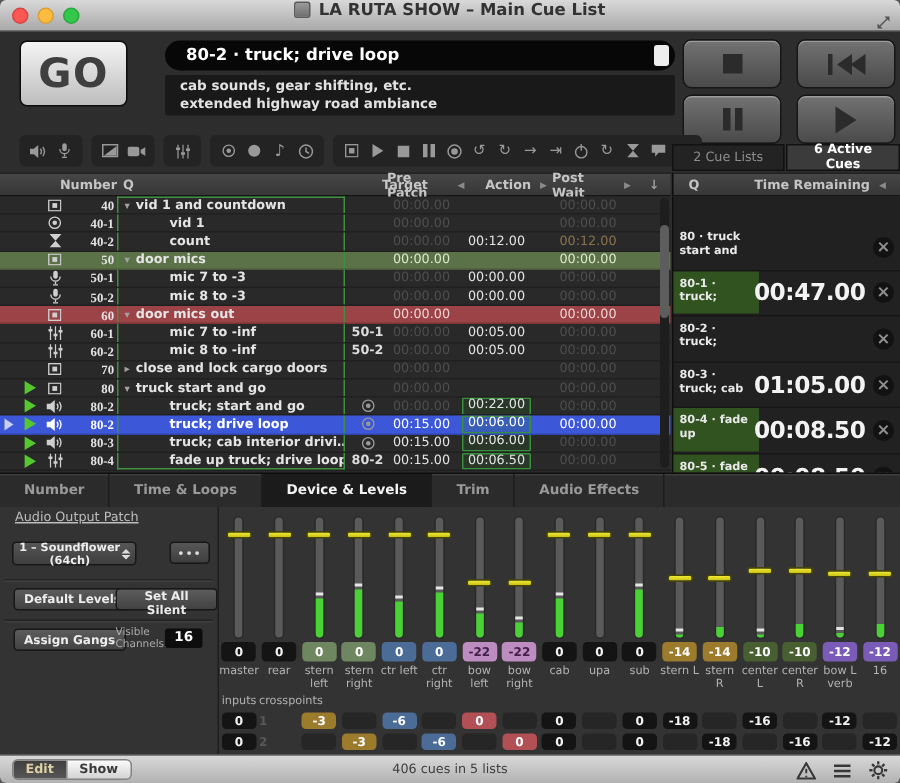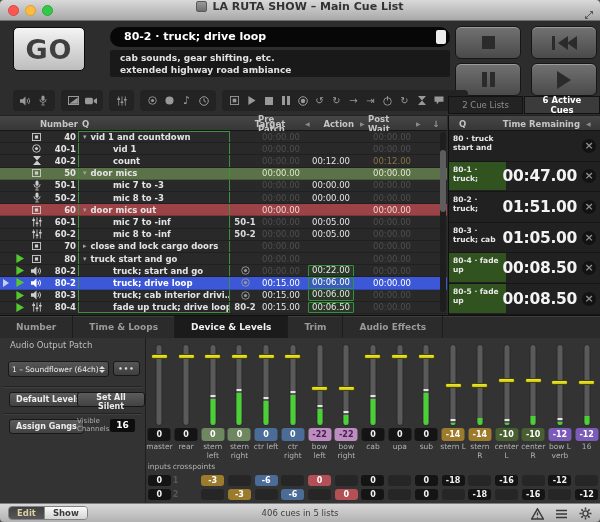--- a/index.html
+++ b/index.html
@@ -42,21 +42,21 @@
   .chev{font-size:6px;color:#8a8a8a;margin-left:3px;}
   #cue-rows{position:absolute;top:131px;left:0;width:447px;height:184px;background:#292929;}
   .cue-row{position:absolute;left:0;right:0;height:12.2px;border-bottom:1px solid rgba(0,0,0,.2);}
   .cue-row.green{background:#5b7148;}
   .cue-row.red{background:#9b4347;}
   .cue-row.sel{background:#3c58d8;}
   .cc{position:absolute;top:0;bottom:0;display:flex;align-items:center;font-size:8.5px;color:#e4e4e4;overflow:hidden;}
   .c-ph{left:0;width:11px;justify-content:center;}
   .c-play{left:12px;width:15px;justify-content:center;}
   .c-icon{left:28px;width:17px;justify-content:center;color:#cfcfcf;}
-  .c-num{left:45px;width:31px;justify-content:flex-end;font-weight:bold;}
+  .c-num{left:45px;width:31px;justify-content:flex-end;font-weight:bold;font-family:Liberation Serif, serif;}
   .c-q{left:78px;width:152px;padding:0 4px;border-left:1px solid #3f8f3f;border-right:1px solid #3f8f3f;font-weight:bold;white-space:nowrap;}
   .row-first .c-q{border-top:1px solid #3f8f3f;}
   .row-last .c-q{border-bottom:1px solid #3f8f3f;}
   .disc{color:#a2a2a2;margin-right:4px;font-size:7px;}
   .ind{margin-left:30px;}
   .c-target{left:232px;width:26px;justify-content:center;color:#dcdcdc;font-weight:bold;}
   .tgt-ic{color:#9a9a9a;display:flex;align-items:center;}
   .c-pre{left:258px;width:42px;justify-content:flex-end;}
   .c-action{left:303px;width:56px;justify-content:center;}
   .abox{border:1px solid #37913c;background:rgba(46,120,40,.18);padding:0 3px;border-radius:1px;line-height:9.5px;}
@@ -66,34 +66,34 @@
   .lite{color:#dddddd;}
   .cue-row.green .lite{color:#dde8cb;}
   .cue-row.red .lite{color:#f2d3d3;}
   .cue-row.sel .cc{color:#fff;}
   .ph-tri{width:0;height:0;border-left:6px solid #c6cfee;border-top:4px solid transparent;border-bottom:4px solid transparent;}
   .vscroll{position:absolute;left:440px;top:132px;width:6px;height:180px;background:#1e1e1e;border-radius:3px;}
   .vthumb{position:absolute;left:0;width:6px;top:18px;height:62px;background:#5d5d5d;border-radius:3px;}
 
   
   #active-panel{position:absolute;top:131px;left:448px;right:0;height:184px;background:#212121;border-left:1px solid #0f0f0f;}
-  .ac-row{position:absolute;left:0;right:0;height:30.6px;border-bottom:1px solid #161616;}
+  .ac-row{position:absolute;left:0;right:0;height:30.6px;border-bottom:1px solid #161616;margin-top:19px;}
   .ac-label{position:absolute;left:0;top:0;bottom:1px;width:57px;padding:3px 4px;font-size:7.5px;font-weight:bold;color:#e9e9e9;line-height:9px;}
   .ac-label.green{background:#30531f;}
   .ac-time{position:absolute;right:23px;top:50%;transform:translateY(-50%);font-size:15.5px;font-weight:bold;color:#f3f3f3;letter-spacing:-.3px;}
   .xbtn{position:absolute;right:4px;top:50%;transform:translateY(-50%);width:14px;height:14px;border-radius:50%;background:#121212;color:#909090;border:none;font-size:11px;line-height:12px;text-align:center;padding:0;font-weight:bold;}
 
   
   #insp-tabs{position:absolute;top:315px;left:0;right:0;height:23px;background:#2b2b2b;border-top:1px solid #0f0f0f;box-shadow:inset 0 1px 0 #3e3e3e;display:flex;}
   .insp-tab{height:100%;display:flex;align-items:center;padding:0 16px;font-size:9px;font-weight:bold;color:#9a9a9a;border-right:1px solid #1d1d1d;background:none;border-top:none;border-bottom:none;border-left:none;}
   .insp-tab.active{background:#1b1b1b;color:#f2f2f2;}
   #insp-body{position:absolute;top:338px;bottom:19px;left:0;right:0;background:#333;}
   .lpanel{position:absolute;left:0;top:0;bottom:0;width:146px;border-right:1px solid #1e1e1e;}
-  .patch-label{position:absolute;left:10px;top:2px;font-size:8.5px;color:#bdbdbd;}
-  .dropdown{position:absolute;left:8px;top:23px;width:101px;height:15px;background:linear-gradient(#565656,#3e3e3e);border:1px solid #181818;border-radius:3px;color:#ededed;font-size:7.5px;font-weight:normal;display:flex;align-items:center;justify-content:space-between;padding:7px 3px;}
+  .patch-label{position:absolute;left:10px;top:2px;font-size:8.5px;color:#bdbdbd;text-decoration:underline;}
+  .dropdown{position:absolute;left:8px;top:23px;width:83px;height:15px;background:linear-gradient(#565656,#3e3e3e);border:1px solid #181818;border-radius:3px;color:#ededed;font-size:7.5px;font-weight:bold;display:flex;align-items:center;justify-content:space-between;padding:7px 3px;}
   .dd-arr{display:flex;flex-direction:column;gap:1px;}
   .dd-arr i{display:block;width:0;height:0;border-left:3px solid transparent;border-right:3px solid transparent;}
   .dd-arr i.up{border-bottom:3px solid #ddd;}
   .dd-arr i.dn{border-top:3px solid #ddd;}
   .more-btn{position:absolute;left:113px;top:23px;width:27px;height:15px;background:linear-gradient(#565656,#3e3e3e);border:1px solid #181818;border-radius:3px;color:#ddd;font-size:7px;font-weight:bold;letter-spacing:1px;padding:0;}
   .psep{position:absolute;left:3px;width:139px;height:2px;border-top:1px solid #232323;border-bottom:1px solid #3f3f3f;}
   .mini-btn{background:linear-gradient(#5c5c5c,#424242);border:1px solid #181818;border-radius:3px;color:#ececec;font-size:8px;font-weight:bold;height:15px;padding:0 6px;position:absolute;}
   .vis-label{position:absolute;left:77px;top:79px;width:32px;font-size:7px;line-height:8px;color:#ababab;}
   .vis-value{position:absolute;left:110px;top:81px;width:25px;height:13px;background:#0d0d0d;border-radius:2px;color:#fff;font-size:9px;font-weight:bold;text-align:center;line-height:13px;}
 
@@ -663,21 +663,20 @@
         <div class="ac-label">80 · truck start and</div>
         <button class="xbtn">×</button>
       </div>
       <div class="ac-row" style="top:30.6px">
         <div class="ac-label green">80-1 · truck;</div>
         <span class="ac-time">00:47.00</span>
         <button class="xbtn">×</button>
       </div>
       <div class="ac-row" style="top:61.2px">
         <div class="ac-label">80-2 · truck;</div>
-        <span class="ac-time">01:51.00</span>
         <button class="xbtn">×</button>
       </div>
       <div class="ac-row" style="top:91.8px">
         <div class="ac-label">80-3 · truck; cab</div>
         <span class="ac-time">01:05.00</span>
         <button class="xbtn">×</button>
       </div>
       <div class="ac-row" style="top:122.4px">
         <div class="ac-label green">80-4 · fade up</div>
         <span class="ac-time">00:08.50</span>

